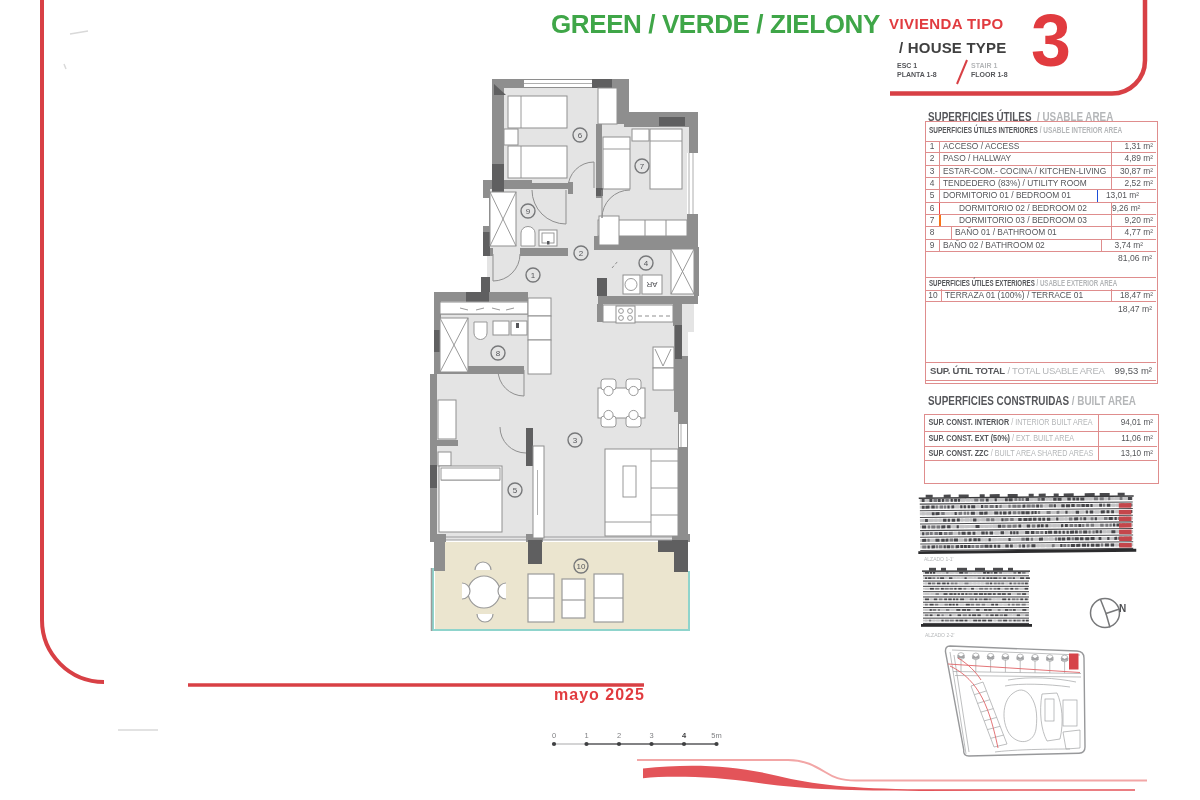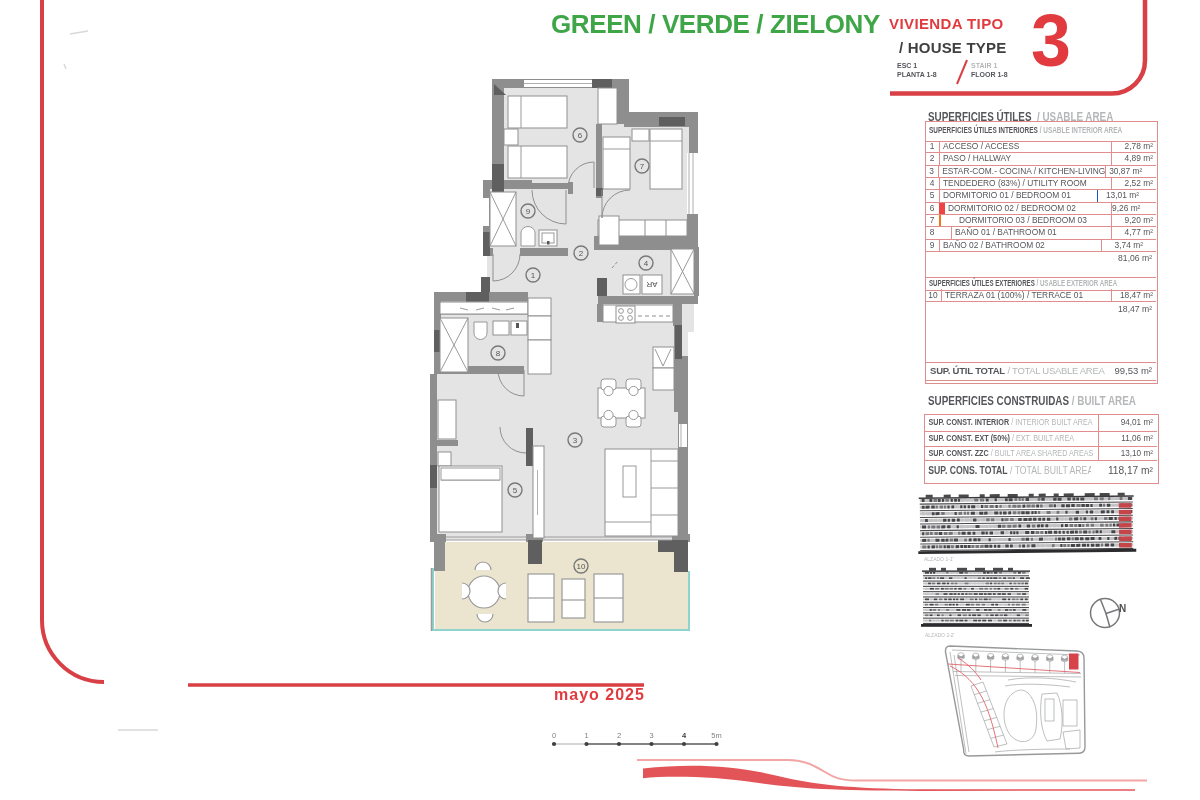--- a/index.html
+++ b/index.html
@@ -1025,45 +1025,45 @@
 <div class="abs" style="left:971px;top:62px;font-size:7px;font-weight:bold;line-height:8.5px;"><span class="lt">STAIR 1</span><br><span class="dk">FLOOR 1-8</span></div>
 <div class="abs" style="left:554px;top:686px;font-size:16px;font-weight:bold;color:#e13b3f;letter-spacing:1px;">mayo 2025</div>
 
 <div class="abs" style="left:928px;top:109px;font-size:13.5px;font-weight:bold;"><span class="sx" style="transform:scaleX(0.73);"><span class="dk">SUPERFICIES ÚTILES</span>&nbsp; <span class="lt">/ USABLE AREA</span></span></div>
 <div class="abs" style="left:925px;top:121px;width:231px;height:261px;border:1px solid #df8d8d;"></div>
 <div class="abs" style="left:925px;top:121px;width:231px;height:20px;border-bottom:1px solid #df8d8d;font-size:8.6px;font-weight:bold;line-height:19px;"><span class="sx" style="transform:scaleX(0.75);margin-left:4px;"><span class="dk">SUPERFICIES ÚTILES INTERIORES</span> <span class="lt">/ USABLE INTERIOR AREA</span></span></div>
 <div class="abs" style="left:925px;top:141px;width:231px;font-size:8.4px;color:#55565a;">
     <div style="height:12.33px;border-bottom:1px solid #df8d8d;box-sizing:border-box;display:flex;">
       <div style="width:14px;text-align:center;line-height:11.33px;">1</div>
       <div style="flex:1;border-left:1px solid #df8d8d;padding-left:3px;line-height:11.33px;white-space:nowrap;">ACCESO / ACCESS</div>
-      <div style="width:41px;border-left:1px solid #df8d8d;text-align:right;padding-right:3px;line-height:11.33px;white-space:nowrap;">2,78 m²</div>
+      <div style="width:41px;border-left:1px solid #df8d8d;text-align:right;padding-right:3px;line-height:11.33px;white-space:nowrap;">1,31 m²</div>
     </div>
     <div style="height:12.33px;border-bottom:1px solid #df8d8d;box-sizing:border-box;display:flex;">
       <div style="width:14px;text-align:center;line-height:11.33px;">2</div>
       <div style="flex:1;border-left:1px solid #df8d8d;padding-left:3px;line-height:11.33px;white-space:nowrap;">PASO / HALLWAY</div>
       <div style="width:41px;border-left:1px solid #df8d8d;text-align:right;padding-right:3px;line-height:11.33px;white-space:nowrap;">4,89 m²</div>
     </div>
     <div style="height:12.33px;border-bottom:1px solid #df8d8d;box-sizing:border-box;display:flex;">
       <div style="width:14px;text-align:center;line-height:11.33px;">3</div>
       <div style="flex:1;border-left:1px solid #df8d8d;padding-left:3px;line-height:11.33px;white-space:nowrap;">ESTAR-COM.- COCINA / KITCHEN-LIVING</div>
-      <div style="width:41px;border-left:1px solid #df8d8d;text-align:center;padding-right:11px;line-height:11.33px;white-space:nowrap;">30,87 m²</div>
+      <div style="width:41px;border-left:1px solid #df8d8d;text-align:right;padding-right:3px;line-height:11.33px;white-space:nowrap;">30,87 m²</div>
     </div>
     <div style="height:12.33px;border-bottom:1px solid #df8d8d;box-sizing:border-box;display:flex;">
       <div style="width:14px;text-align:center;line-height:11.33px;">4</div>
       <div style="flex:1;border-left:1px solid #df8d8d;padding-left:3px;line-height:11.33px;white-space:nowrap;">TENDEDERO (83%) / UTILITY ROOM</div>
       <div style="width:41px;border-left:1px solid #df8d8d;text-align:right;padding-right:3px;line-height:11.33px;white-space:nowrap;">2,52 m²</div>
     </div>
     <div style="height:12.33px;border-bottom:1px solid #df8d8d;box-sizing:border-box;display:flex;">
       <div style="width:14px;text-align:center;line-height:11.33px;">5</div>
       <div style="flex:1;border-left:1px solid #df8d8d;padding-left:3px;line-height:11.33px;white-space:nowrap;">DORMITORIO 01 / BEDROOM 01</div>
       <div style="width:41px;border-left:1px solid #1d4ed8;text-align:right;padding-right:17px;line-height:11.33px;white-space:nowrap;">13,01 m²</div>
     </div>
     <div style="height:12.33px;border-bottom:1px solid #df8d8d;box-sizing:border-box;display:flex;">
       <div style="width:14px;text-align:center;line-height:11.33px;">6</div>
-      <div style="flex:1;border-left:6px solid #ef4444;padding-left:3px;line-height:11.33px;white-space:nowrap;">DORMITORIO 02 / BEDROOM 02</div>
+      <div style="flex:1;border-left:1px solid #ef4444;padding-left:19px;line-height:11.33px;white-space:nowrap;">DORMITORIO 02 / BEDROOM 02</div>
       <div style="width:41px;border-left:1px solid #df8d8d;text-align:left;padding-right:3px;line-height:11.33px;white-space:nowrap;">9,26 m²</div>
     </div>
     <div style="height:12.33px;border-bottom:1px solid #df8d8d;box-sizing:border-box;display:flex;">
       <div style="width:14px;text-align:center;line-height:11.33px;">7</div>
       <div style="flex:1;border-left:2px solid #f97316;padding-left:18px;line-height:11.33px;white-space:nowrap;">DORMITORIO 03 / BEDROOM 03</div>
       <div style="width:41px;border-left:1px solid #df8d8d;text-align:right;padding-right:3px;line-height:11.33px;white-space:nowrap;">9,20 m²</div>
     </div>
     <div style="height:12.33px;border-bottom:1px solid #df8d8d;box-sizing:border-box;display:flex;">
       <div style="width:14px;text-align:center;line-height:11.33px;">8</div>
       <div style="flex:1;border-left:1px solid #df8d8d;padding-left:3px;line-height:11.33px;white-space:nowrap;margin-left:12px;">BAÑO 01 / BATHROOM 01</div>
@@ -1099,19 +1099,13 @@
         <div style="padding-left:5px;line-height:14px;white-space:nowrap;transform:scaleX(0.88);transform-origin:0 50%;"><span style="color:#55565a;font-weight:bold;">SUP. CONST. EXT (50%)</span> <span style="color:#b4b6b8;">/ EXT. BUILT AREA</span></div>
       </div>
       <div style="width:54px;border-left:1px solid #df8d8d;text-align:right;padding-right:4px;line-height:14px;color:#55565a;white-space:nowrap;">11,06 m²</div>
     </div>
     <div style="height:14px;border-bottom:1px solid #df8d8d;box-sizing:border-box;display:flex;font-size:8.2px;">
       <div style="flex:1;overflow:hidden;text-align:right;">
         <div style="padding-left:5px;line-height:13px;white-space:nowrap;transform:scaleX(0.88);transform-origin:0 50%;"><span style="color:#55565a;font-weight:bold;">SUP. CONST. ZZC</span> <span style="color:#b4b6b8;">/ BUILT AREA SHARED AREAS</span></div>
       </div>
       <div style="width:54px;border-left:1px solid #df8d8d;text-align:right;padding-right:4px;line-height:13px;color:#55565a;white-space:nowrap;">13,10 m²</div>
     </div>
-    <div style="height:21px;box-sizing:border-box;display:flex;font-size:10.2px;">
-      <div style="flex:1;overflow:hidden;">
-        <div style="padding-left:5px;line-height:20px;white-space:nowrap;transform:scaleX(0.85);transform-origin:0 50%;"><span style="color:#55565a;font-weight:bold;">SUP. CONS. TOTAL</span> <span style="color:#b4b6b8;">/ TOTAL BUILT AREA</span></div>
-      </div>
-      <div style="width:62px;text-align:right;padding-right:4px;line-height:20px;color:#55565a;white-space:nowrap;">118,17 m²</div>
-    </div>
   </div>
 
 </body></html>

